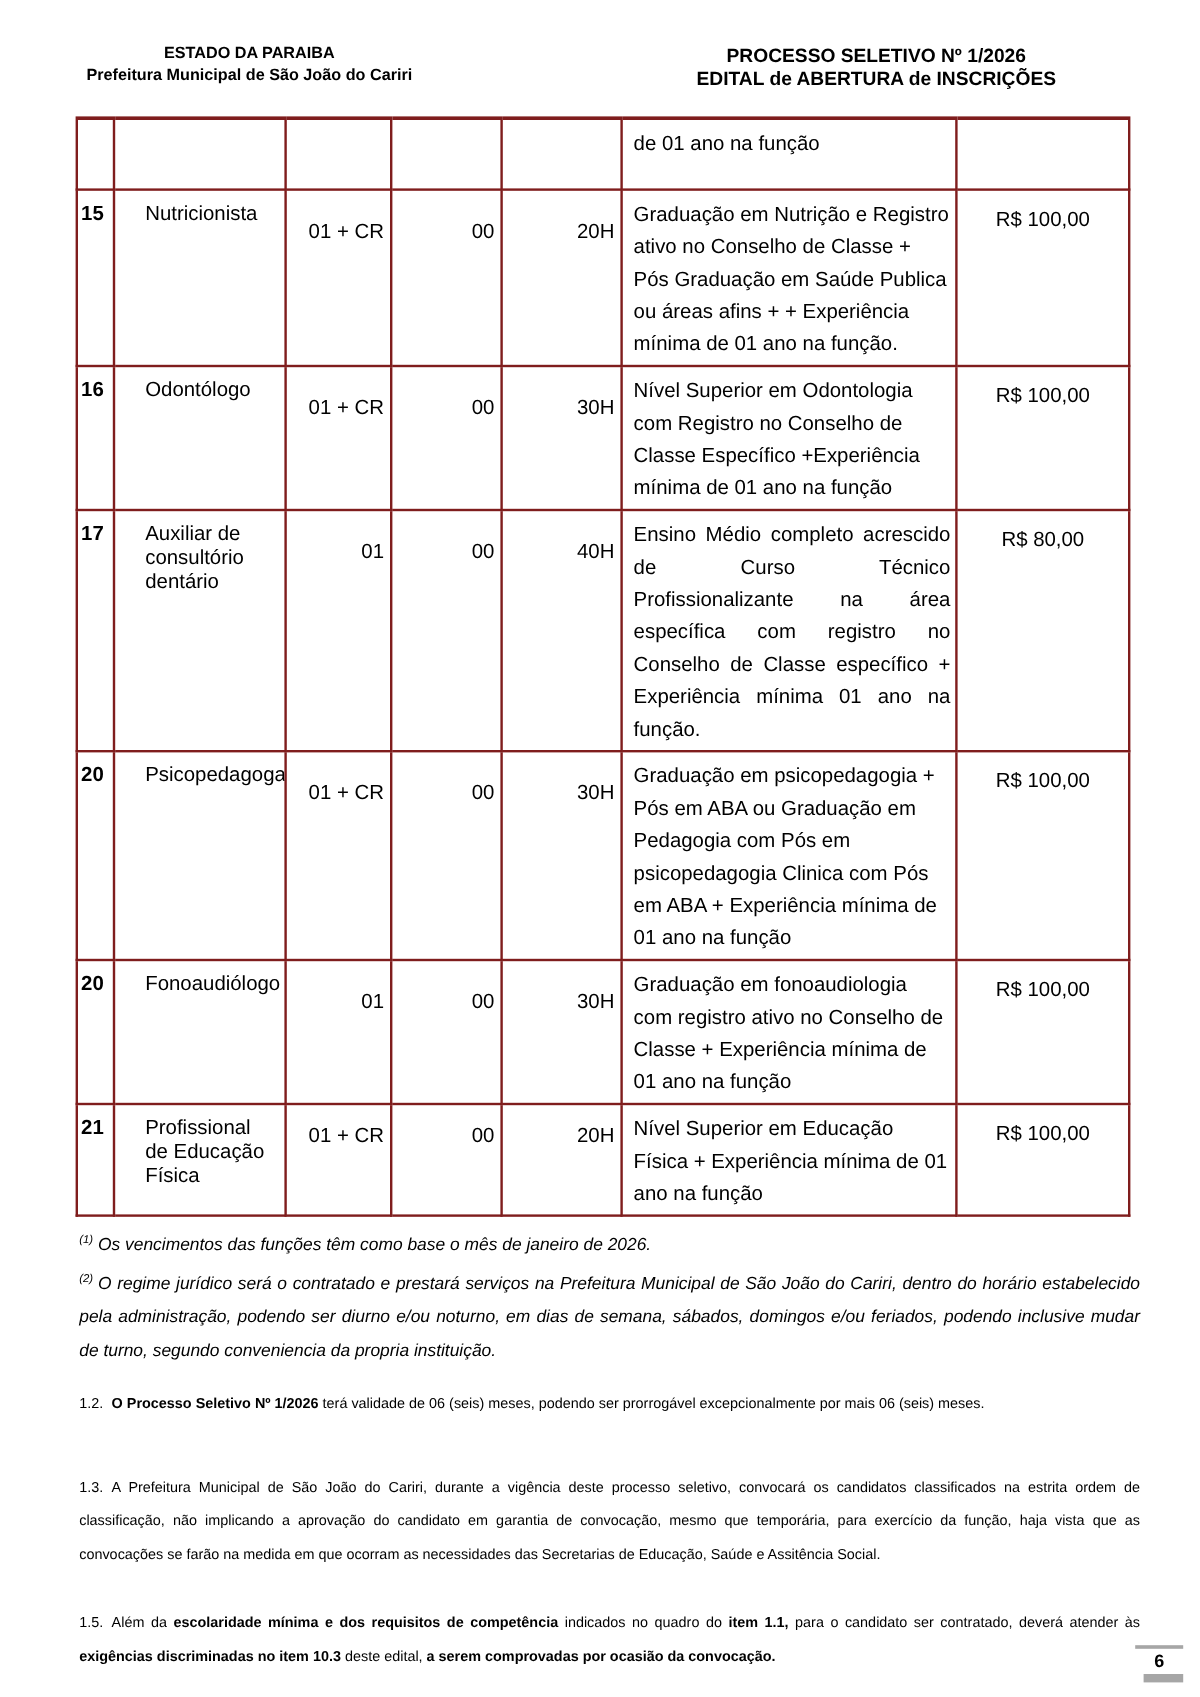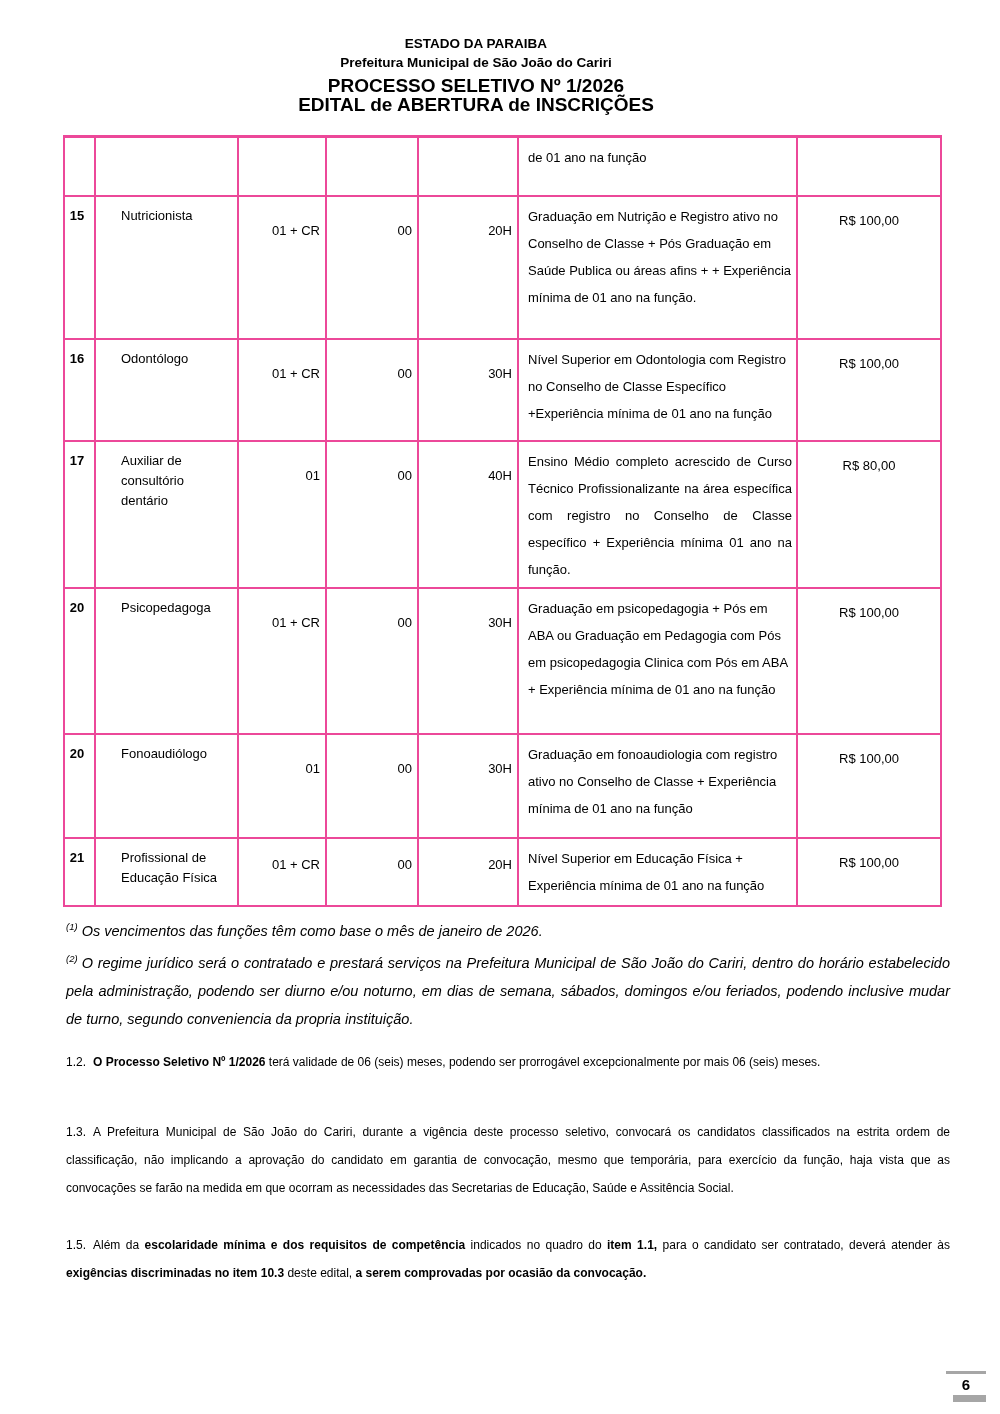--- a/index.html
+++ b/index.html
@@ -12,36 +12,35 @@
     background: #ffffff;
     color: #000000;
     font-family: "Liberation Sans", sans-serif;
     overflow: hidden;
   }
   
   .header {
     display: flex;
     justify-content: space-between;
     padding: 34px 120px 0 72px;
-    flex-direction: column;
   }
   .header-block { text-align: center; font-weight: bold; }
   .header-left { font-size: 13.5px; line-height: 19px; }
-  .header-right { font-size: 19px; line-height: 19px; padding-top: 4px; }
+  .header-right { font-size: 16px; line-height: 19px; padding-top: 4px; }
   
   .doc-table {
     border-collapse: collapse;
     table-layout: fixed;
     width: 877px;
     margin: 21px 0 0 63px;
   }
   .doc-table td {
-    border: 2px solid #ec4899;
+    border: 2px solid #7f1d1d;
     vertical-align: top;
-    font-size: 13px;
+    font-size: 17px;
     line-height: 20px;
     padding: 9px 5px 4px 5px;
     overflow: hidden;
   }
   td.c-num  { font-weight: bold; text-align: center; padding-left: 1px; padding-right: 6px; margin-top: 30px; }
   td.c-pos  { padding-left: 25px; padding-right: 6px; }
   td.c-mid  { text-align: right; padding-top: 24px; }
   td.c-req  { padding-left: 9px; padding-right: 4px; line-height: 27px; padding-top: 6px; }
   td.c-req.justify { text-align: justify; }
   td.c-fee  { text-align: center; padding-top: 14px; white-space: nowrap; }

